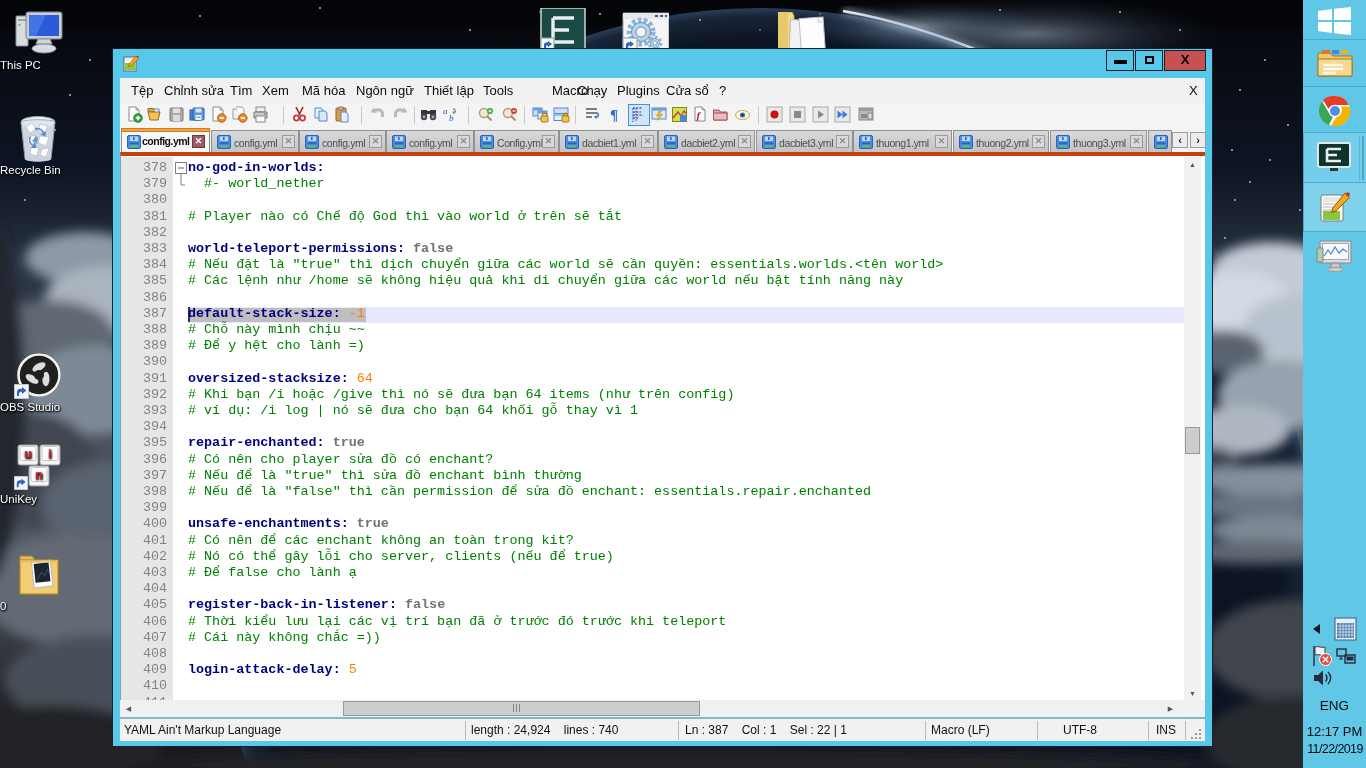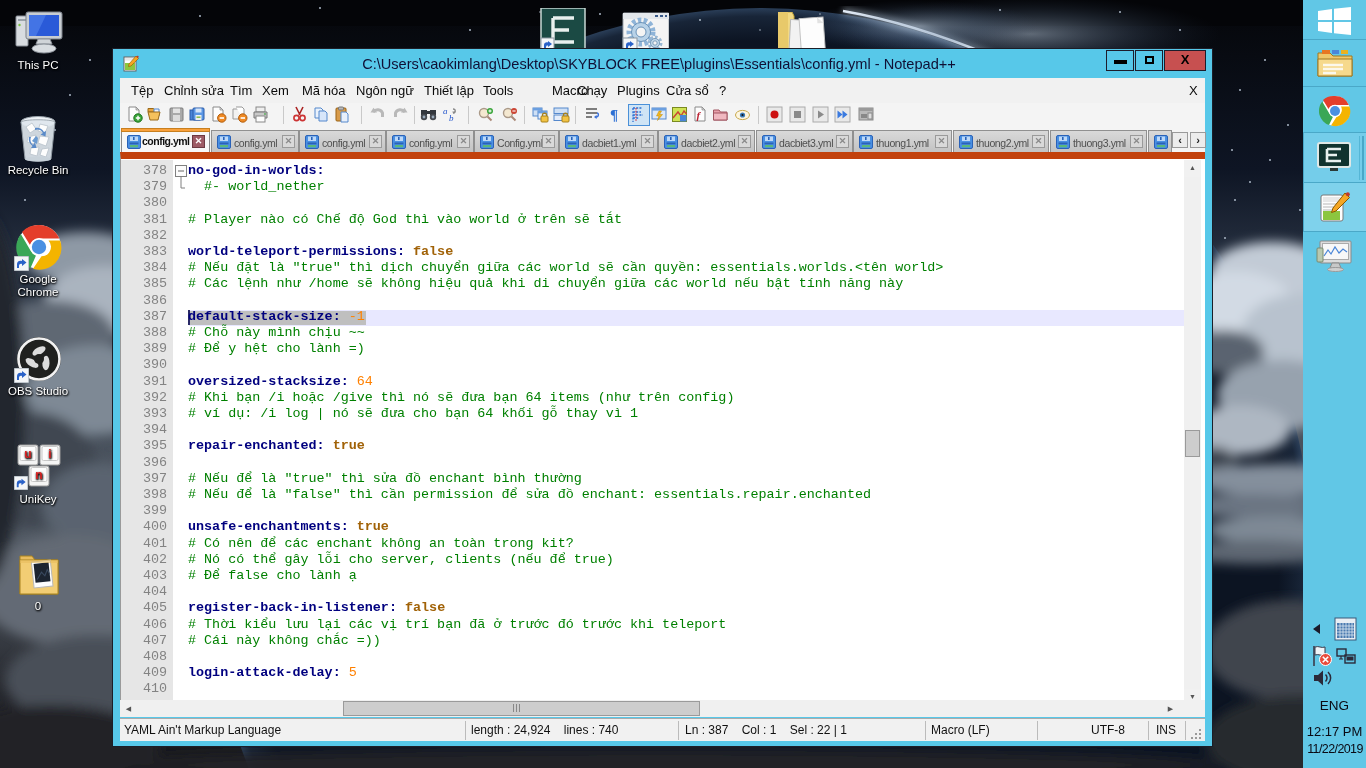--- a/index.html
+++ b/index.html
@@ -1,41 +1,41 @@
 <!DOCTYPE html>
 <html><head><meta charset="utf-8">
 <style>
 *{margin:0;padding:0;box-sizing:border-box}
 html,body{width:1366px;height:768px;overflow:hidden;font-family:"Liberation Sans",sans-serif}
 #desk{position:relative;width:1366px;height:768px;background:#0a0e18}
 .abs{position:absolute}
 
-.dico{position:absolute;width:76px;text-align:center;color:#fff;font-size:11.5px;text-shadow:0 1px 2px #000,1px 1px 2px #000}
+.dico{position:absolute;width:76px;text-align:left;color:#fff;font-size:11.5px;text-shadow:0 1px 2px #000,1px 1px 2px #000}
 .dico .ic{height:46px;margin-bottom:3px;position:relative}
 .dlabel{line-height:13px}
 
 #npp{position:absolute;left:112px;top:48px;width:1101px;height:699px;background:#57c8e9;border:1px solid #1c1e28}
 #title{position:absolute;left:0;top:0;width:100%;height:29px;color:#101035;font-size:14.6px}
 #ttext{position:absolute;top:7px;left:0;width:1092px;text-align:center;white-space:nowrap}
 .wbtn{position:absolute;top:1px;height:21px;border:1px solid #1d1d2b;color:#000;text-align:center}
 #menubar{position:absolute;left:7px;top:29px;width:1085px;height:25px;background:#f1f1f1;font-size:13px;color:#0a0a0a}
 .mi{position:absolute;top:5px}
 #toolbar{position:absolute;left:7px;top:54px;width:1085px;height:25px;background:#f4f4f4}
 .tbi{position:absolute;top:3px}
 .tsep{position:absolute;top:3px;width:1px;height:18px;background:#c9c9c9}
 #tabbar{position:absolute;left:7px;top:79px;width:1085px;height:24px;background:#f4f4f4}
 .tab{position:absolute;top:2px;height:22px;background:linear-gradient(#d9d9d9,#c3c3c3);border:1px solid #909090;border-bottom:0;font-size:10.5px;color:#4f4f4f;white-space:nowrap;overflow:hidden}
 .tab .tx{position:absolute;left:22px;top:6px;letter-spacing:-0.4px}
-#edit{position:absolute;left:7px;top:103px;width:1085px;height:548px;background:#fff;border-top:7px solid #c2410c;border-left:1px solid #9a9a9a}
+#edit{position:absolute;left:7px;top:103px;width:1085px;height:548px;background:#fff;border-top:4px solid #c2410c;border-left:1px solid #9a9a9a}
 #gutter{position:absolute;left:0;top:1px;width:52px;height:546px;background:#e6e6e6}
 #fold{position:absolute;left:52px;top:1px;width:15px;height:546px;background:#fff}
 #lines{position:absolute;left:0;top:1px;font-family:"Liberation Mono",monospace;font-size:13.4px;line-height:16.2px;white-space:pre}
 .ln{position:absolute;left:0;width:46px;color:#838383;text-align:right}
 .cl{position:absolute;left:67px;white-space:pre}
-.k{color:#00007f;font-weight:700}.c{color:#008000}.n{color:#ff8000}.b{color:#a16207;font-weight:700}
+.k{color:#00007f;font-weight:700}.c{color:#008000}.n{color:#ff8000}.b{color:#737373;font-weight:700}
 #vsb{position:absolute;right:4px;top:1px;width:17px;height:546px;background:#f0f0f0}
 #hsb{position:absolute;left:7px;top:651px;width:1085px;height:17px;background:#f0f0f0}
 #status{position:absolute;left:7px;top:669px;width:1085px;height:23px;background:#f1f1f1;border-top:1px solid #aaa;font-size:12px;color:#111}
 .sc{position:absolute;top:4px}
 .sdiv{position:absolute;top:2px;width:1px;height:19px;background:#bbb}
 
 #tbar{position:absolute;right:0;top:0;width:63px;height:768px;background:#61c7e6}
 .ttile{position:absolute;left:0;width:63px;height:39px;border-bottom:1px solid #4aa8c8}
 
 #mini{position:absolute;left:1211px;top:551px;width:84px;height:207px;background:#cdd9de;border:1px solid #3a3f46}
@@ -156,38 +156,21 @@
 <path d="M3 7 C6 4 34 4 37 7 L33 44 C28 47 12 47 7 44 Z" fill="#dfe7ee" stroke="#9aa4ac" opacity="0.92"></path>
 <path d="M8 12 L14 8 L18 14 L12 18 Z M22 9 L30 11 L27 18 L20 16 Z M10 22 L18 20 L16 29 L9 27 Z M22 21 L31 22 L28 31 L20 28 Z M13 33 L21 32 L19 41 L12 39 Z M24 34 L31 33 L28 42 L22 40 Z" fill="#fdfdfd" stroke="#b8c2ca" stroke-width="0.8"></path>
 <path d="M14 26 l4 -5 2 2 -1 6 Z" fill="#6a9ad0"></path>
 <path d="M17 15 a7 7 0 0 1 8 3 l-2.5 1.5 5 2 0.5 -5.5 -2 1 a9 9 0 0 0 -9 -4 Z" fill="#5a8ac8"></path>
 <path d="M13 22 a7 7 0 0 0 2 8 l2 -2.5 1.5 5.5 -5.5 0 1.5 -2 a9 9 0 0 1 -3.5 -9 Z" fill="#5a8ac8"></path>
 <ellipse cx="20" cy="44" rx="13" ry="2.5" fill="#c8d2da"></ellipse>
 </svg>
       </div>
       <div class="dlabel">Recycle Bin</div>
 </div>
-<div class="dico" style="left:0;top:224px">
- <div class="ic">
-        <svg style="position:absolute;left:16px;top:0" width="46" height="46" viewBox="0 0 46 46">
-<circle cx="23" cy="23" r="22" fill="#fff"></circle>
-<path d="M23 1 A22 22 0 0 1 43.3 14.5 L23 14.5 A9.5 9.5 0 0 0 14 21 L6 8 A22 22 0 0 1 23 1 Z" fill="#e43e2b"></path>
-<path d="M4.8 10 L14.5 26.5 A9.5 9.5 0 0 0 20 31.5 L14.5 44 A22 22 0 0 1 4.8 10 Z" fill="#3aa757"></path>
-<path d="M44.2 16.5 A22 22 0 0 1 17 44.8 L25.5 32.3 A9.5 9.5 0 0 0 32.5 16.5 Z" fill="#f4b400"></path>
-<circle cx="23" cy="23" r="9" fill="#fff"></circle>
-          <circle cx="23" cy="23" r="7.2" fill="#4a90e2"></circle>
-</svg>
-<svg style="position:absolute;left:14px;top:32px" width="15" height="15" viewBox="0 0 15 15">
-          <rect x="0" y="0" width="15" height="15" fill="#f4f6f8" stroke="#8a96a0"></rect>
-          <path d="M3 12 L3 8 C3 5 6 4 8 5 L8 3 L12.5 6.5 L8 10 L8 8 C6.5 7.5 5 8 5 10 L5 12 Z" fill="#2a62c8"></path>
-        </svg>
-      </div>
-      <div class="dlabel">Google<br>Chrome</div>
-</div>
-<div class="dico" style="left:0;top:336px">
+<div class="dico" style="left:0;top:352px">
  <div class="ic">
         <svg style="position:absolute;left:16px;top:0" width="46" height="46" viewBox="0 0 46 46">
 <circle cx="23" cy="23" r="22" fill="#20211f"></circle>
 <circle cx="23" cy="23" r="20.5" fill="none" stroke="#f2f2f2" stroke-width="2.6"></circle>
 <g fill="#dcdcdc">
             <g>
               <ellipse cx="23" cy="15" rx="7.2" ry="3.6" transform="rotate(-28 23 15)"></ellipse>
             </g>
             <g transform="rotate(120 23 23)">
               <ellipse cx="23" cy="15" rx="7.2" ry="3.6" transform="rotate(-28 23 15)"></ellipse>
@@ -283,21 +266,20 @@
 
 <div id="npp">
  <div id="title">
   <svg class="abs" style="left:10px;top:6px" width="17" height="17" viewBox="0 0 17 17">
    <rect x="1" y="2" width="12" height="14" fill="#fff" stroke="#666"></rect>
    <rect x="2" y="8" width="10" height="7" fill="#8cc63f"></rect>
    <rect x="2" y="3" width="10" height="2.5" fill="#e8e8e8"></rect>
    <path d="M13 1 L15.5 3.5 L8 11 L5.5 11.5 L6 9 Z" fill="#f5a623" stroke="#8a5a00" stroke-width="0.6"></path>
    <circle cx="14.6" cy="1.8" r="1.1" fill="#c0392b"></circle>
   </svg>
-  <div id="ttext">C:\Users\caokimlang\Desktop\SKYBLOCK FREE\plugins\Essentials\config.yml - Notepad++</div>
   <div class="wbtn" style="left:993px;width:28px;background:#57c8e9"><span style="display:inline-block;width:13px;height:4px;background:#000;margin-top:8px"></span></div>
   <div class="wbtn" style="left:1022px;width:28px;background:#57c8e9"><span style="display:inline-block;width:9px;height:8px;border:2px solid #000;margin-top:5px"></span></div>
   <div class="wbtn" style="left:1051px;width:42px;background:#c75050;font-weight:700;font-size:13px;line-height:18px">X</div>
  </div>
  <div id="menubar">
   <span class="mi" style="left:11px">Tệp</span>
   <span class="mi" style="left:44px">Chỉnh sửa</span>
   <span class="mi" style="left:110px">Tìm</span>
   <span class="mi" style="left:142px">Xem</span>
   <span class="mi" style="left:182px">Mã hóa</span>
@@ -635,20 +617,21 @@
 <div class="cl" style="top:84px"><span class="k">world-teleport-permissions:</span> <span class="b">false</span></div>
 <div class="cl" style="top:100.2px"><span class="c"># Nếu đặt là "true" thì dịch chuyển giữa các world sẽ cần quyền: essentials.worlds.&lt;tên world&gt;</span></div>
 <div class="cl" style="top:116.4px"><span class="c"># Các lệnh như /home sẽ không hiệu quả khi di chuyển giữa các world nếu bật tính năng này</span></div>
 <div class="cl" style="top:148.8px"><span class="k">default-stack-size:</span> <span class="n">-1</span></div>
 <div class="cl" style="top:165px"><span class="c"># Chỗ này mình chịu ~~</span></div>
 <div class="cl" style="top:181.2px"><span class="c"># Để y hệt cho lành =)</span></div>
 <div class="cl" style="top:213.6px"><span class="k">oversized-stacksize:</span> <span class="n">64</span></div>
 <div class="cl" style="top:229.8px"><span class="c"># Khi bạn /i hoặc /give thì nó sẽ đưa bạn 64 items (như trên config)</span></div>
 <div class="cl" style="top:246px"><span class="c"># ví dụ: /i log | nó sẽ đưa cho bạn 64 khối gỗ thay vì 1</span></div>
 <div class="cl" style="top:278.4px"><span class="k">repair-enchanted:</span> <span class="b">true</span></div>
+<div class="cl" style="top:294.6px"><span class="c"># Có nên cho player sửa đồ có enchant?</span></div>
 <div class="cl" style="top:310.8px"><span class="c"># Nếu để là "true" thì sửa đồ enchant bình thường</span></div>
 <div class="cl" style="top:327px"><span class="c"># Nếu để là "false" thì cần permission để sửa đồ enchant: essentials.repair.enchanted</span></div>
 <div class="cl" style="top:359.4px"><span class="k">unsafe-enchantments:</span> <span class="b">true</span></div>
 <div class="cl" style="top:375.6px"><span class="c"># Có nên để các enchant không an toàn trong kit?</span></div>
 <div class="cl" style="top:391.8px"><span class="c"># Nó có thể gây lỗi cho server, clients (nếu để true)</span></div>
 <div class="cl" style="top:408px"><span class="c"># Để false cho lành ạ</span></div>
 <div class="cl" style="top:440.4px"><span class="k">register-back-in-listener:</span> <span class="b">false</span></div>
 <div class="cl" style="top:456.6px"><span class="c"># Thời kiểu lưu lại các vị trí bạn đã ở trước đó trước khi teleport</span></div>
 <div class="cl" style="top:472.8px"><span class="c"># Cái này không chắc =))</span></div>
 <div class="cl" style="top:505.2px"><span class="k">login-attack-delay:</span> <span class="n">5</span></div>
@@ -671,21 +654,21 @@
 <div class="abs" style="left:393px;top:4px;width:1px;height:8px;background:#888"></div>
 <div class="abs" style="left:396px;top:4px;width:1px;height:8px;background:#888"></div>
 <div class="abs" style="left:399px;top:4px;width:1px;height:8px;background:#888"></div>
 <div class="abs" style="left:1060px;top:0;width:25px;height:17px;background:#f1f1f1"></div>
 </div>
  <div id="status">
   <span class="sc" style="left:4px">YAML Ain't Markup Language</span>
   <span class="sc" style="left:351px">length : 24,924&nbsp;&nbsp;&nbsp;&nbsp;lines : 740</span>
   <span class="sc" style="left:565px">Ln : 387&nbsp;&nbsp;&nbsp;&nbsp;Col : 1&nbsp;&nbsp;&nbsp;&nbsp;Sel : 22 | 1</span>
   <span class="sc" style="left:811px">Macro (LF)</span>
-  <span class="sc" style="left:971px">UTF-8</span>
+  <span class="sc" style="left:943px">UTF-8</span>
   <span class="sc" style="left:1036px">INS</span>
   <span class="sdiv" style="left:345px"></span>
   <span class="sdiv" style="left:558px"></span>
   <span class="sdiv" style="left:805px"></span>
   <span class="sdiv" style="left:917px"></span>
   <span class="sdiv" style="left:1028px"></span>
   <span class="sdiv" style="left:1065px"></span>
 <svg class="abs" style="left:1070px;top:9px" width="13" height="13" viewBox="0 0 13 13">
           <g fill="#9a9a9a">
             <rect x="9" y="1" width="2" height="2"></rect>

